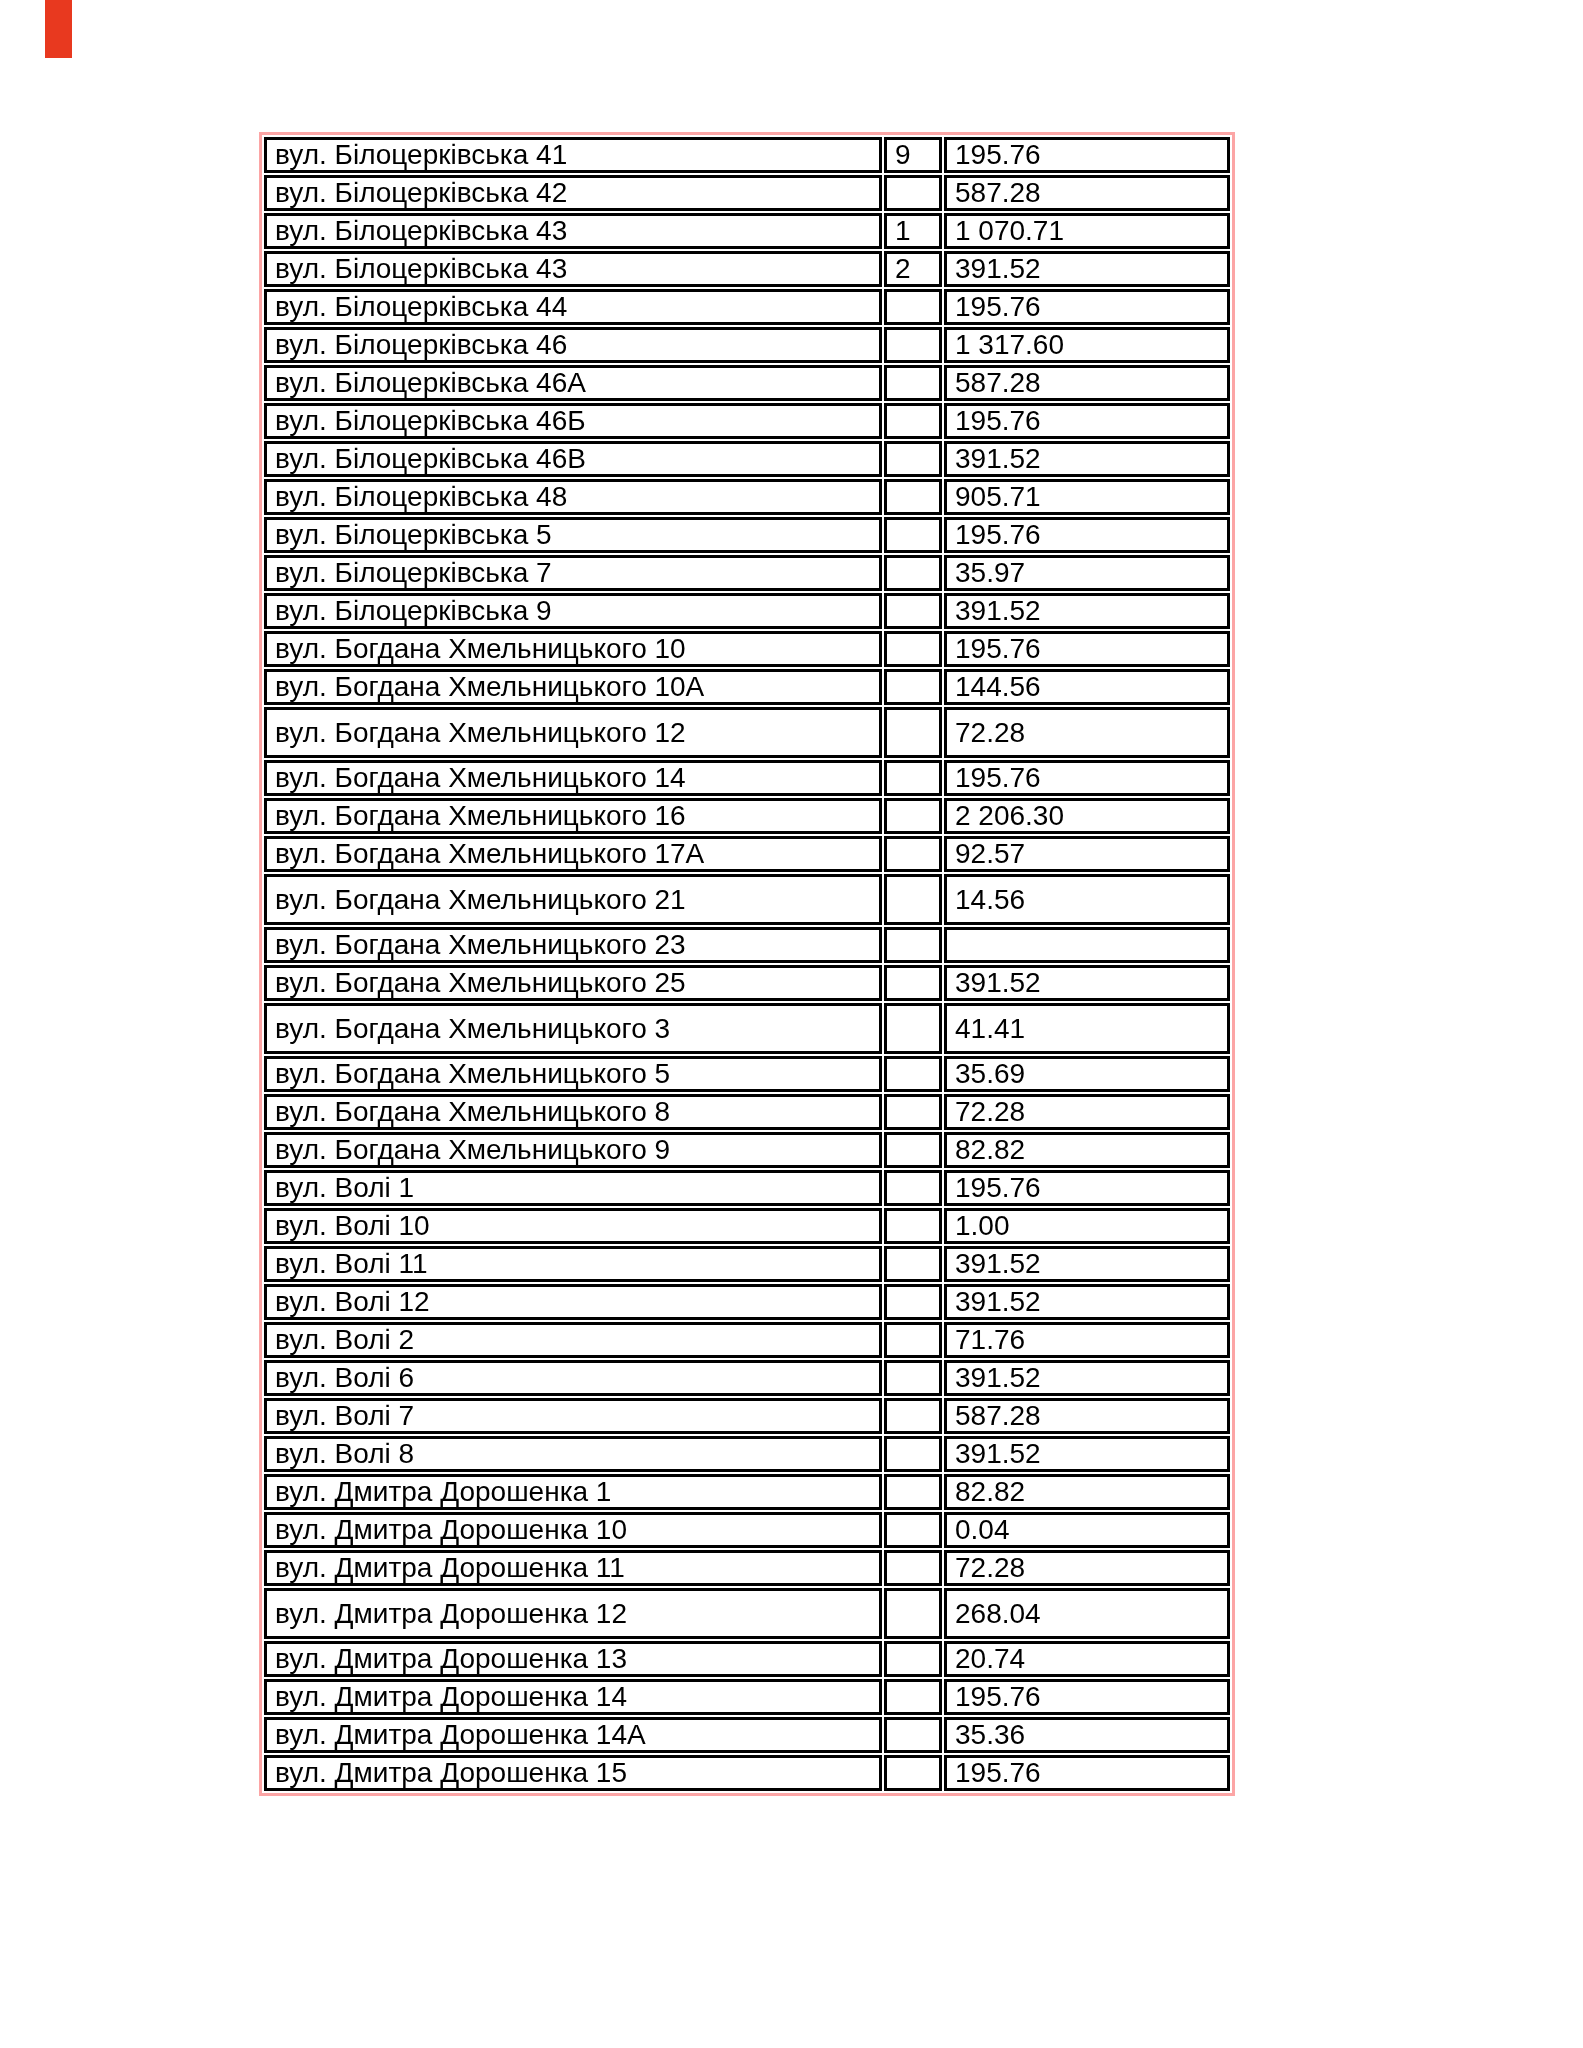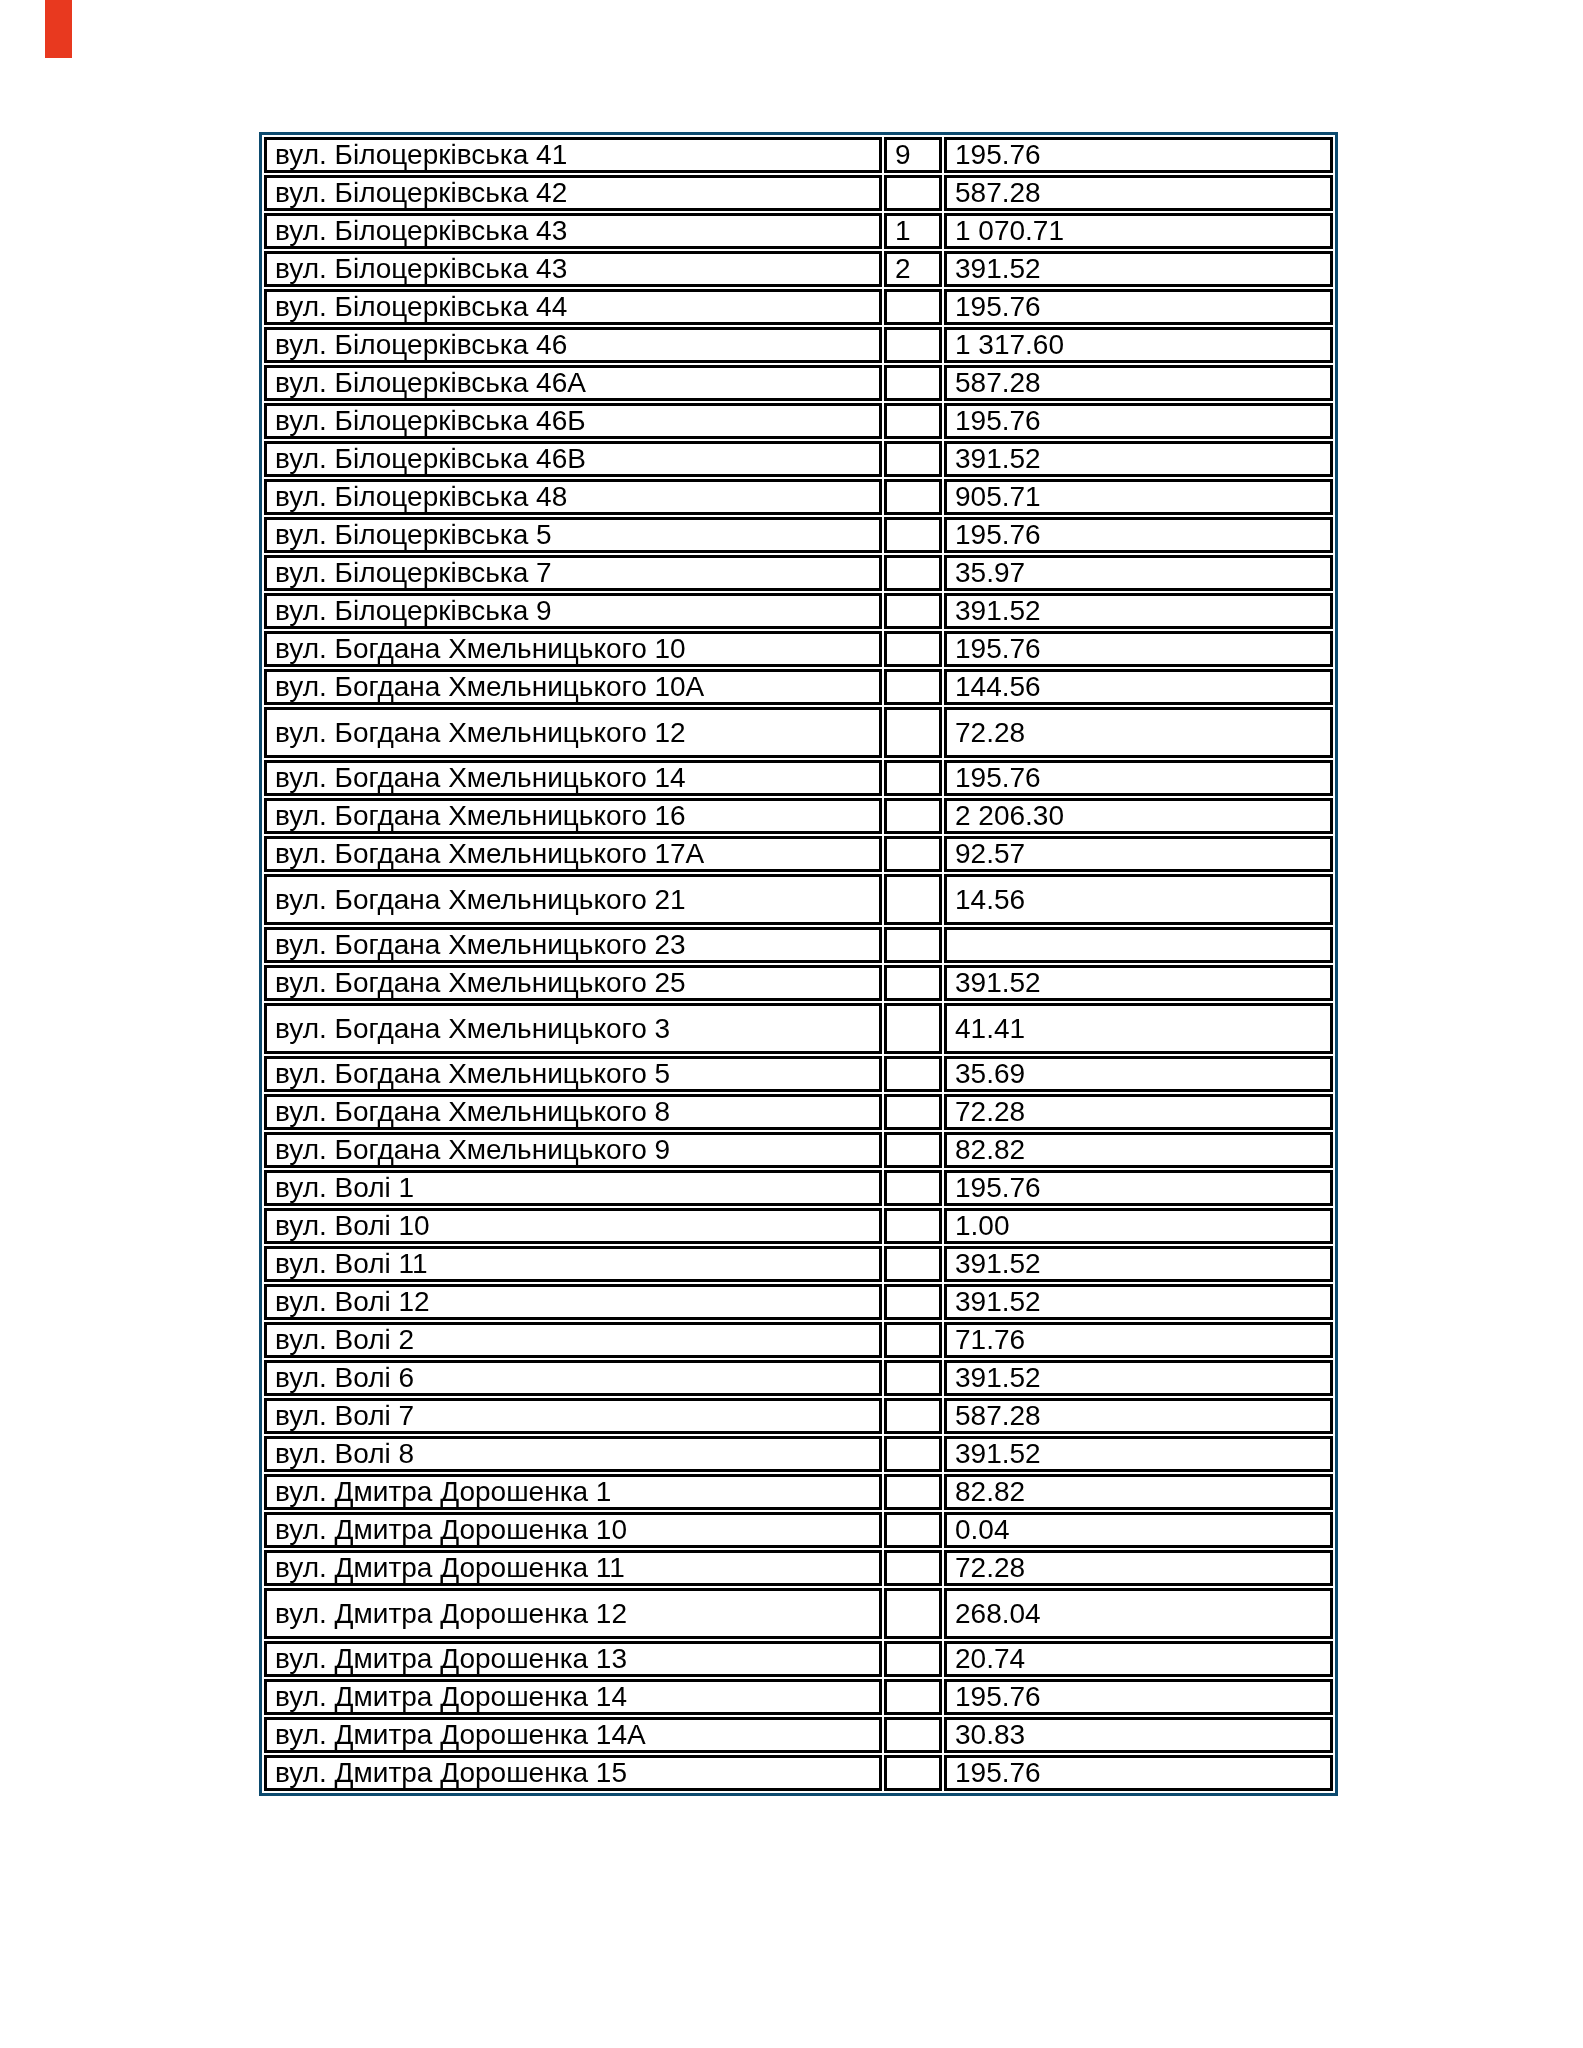--- a/index.html
+++ b/index.html
@@ -19,22 +19,22 @@
     position: absolute;
     left: 45px;
     top: 0px;
     width: 27px;
     height: 58px;
   }
   .table-wrap {
     position: absolute;
     left: 259px;
     top: 132px;
-    width: 1079px;
-    border: 3px solid #0c4a6e;
+    width: 976px;
+    border: 3px solid #fca5a5;
     box-sizing: border-box;
     background: #ffffff;
   }
   table.addr-table {
     width: 100%;
     table-layout: fixed;
     border-collapse: separate;
     border-spacing: 2px;
   }
   table.addr-table td {
@@ -265,21 +265,21 @@
           <td class="value-cell">20.74</td>
         </tr>
         <tr>
           <td class="street-cell">вул. Дмитра Дорошенка 14</td>
           <td class="note-cell"></td>
           <td class="value-cell">195.76</td>
         </tr>
         <tr>
           <td class="street-cell">вул. Дмитра Дорошенка 14А</td>
           <td class="note-cell"></td>
-          <td class="value-cell">30.83</td>
+          <td class="value-cell">35.36</td>
         </tr>
         <tr>
           <td class="street-cell">вул. Дмитра Дорошенка 15</td>
           <td class="note-cell"></td>
           <td class="value-cell">195.76</td>
         </tr>
       </tbody>
   </table>
 </div>
 

